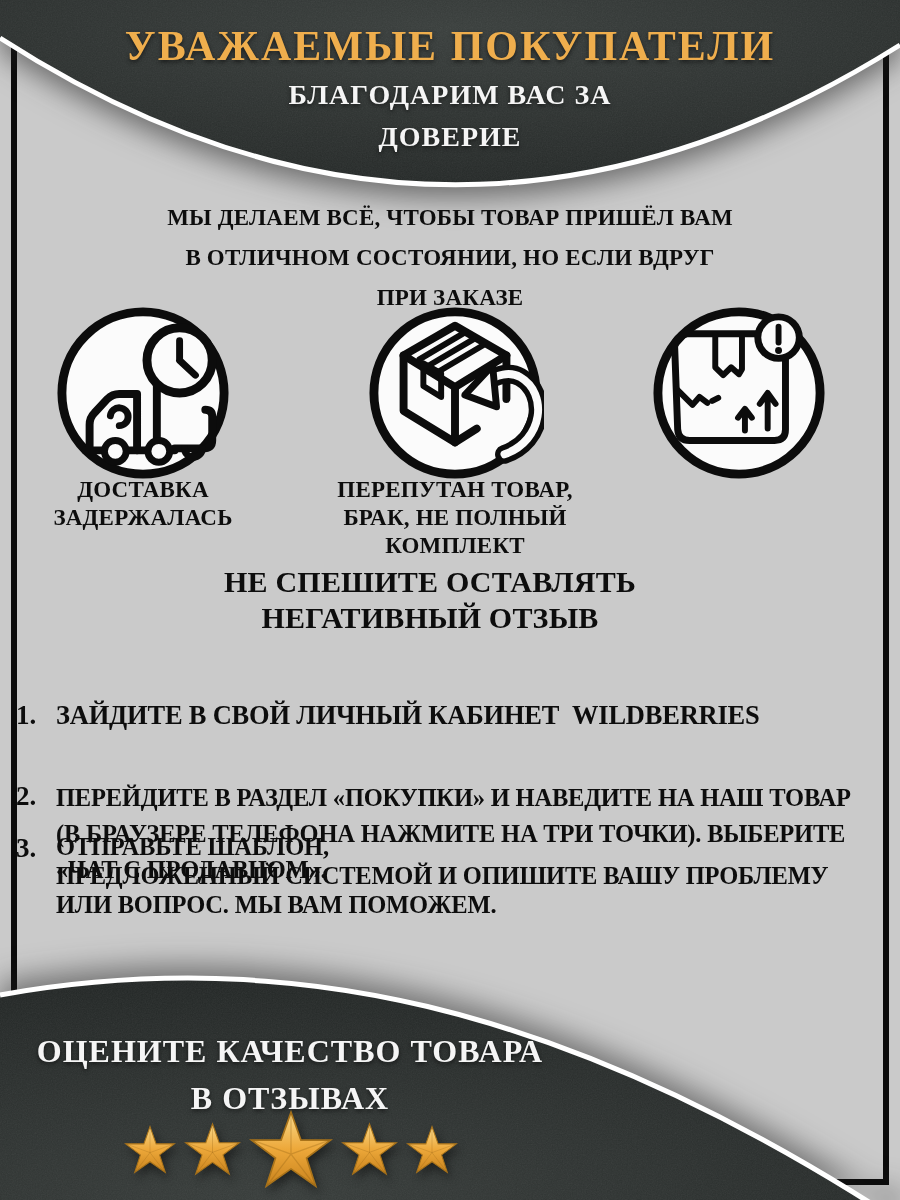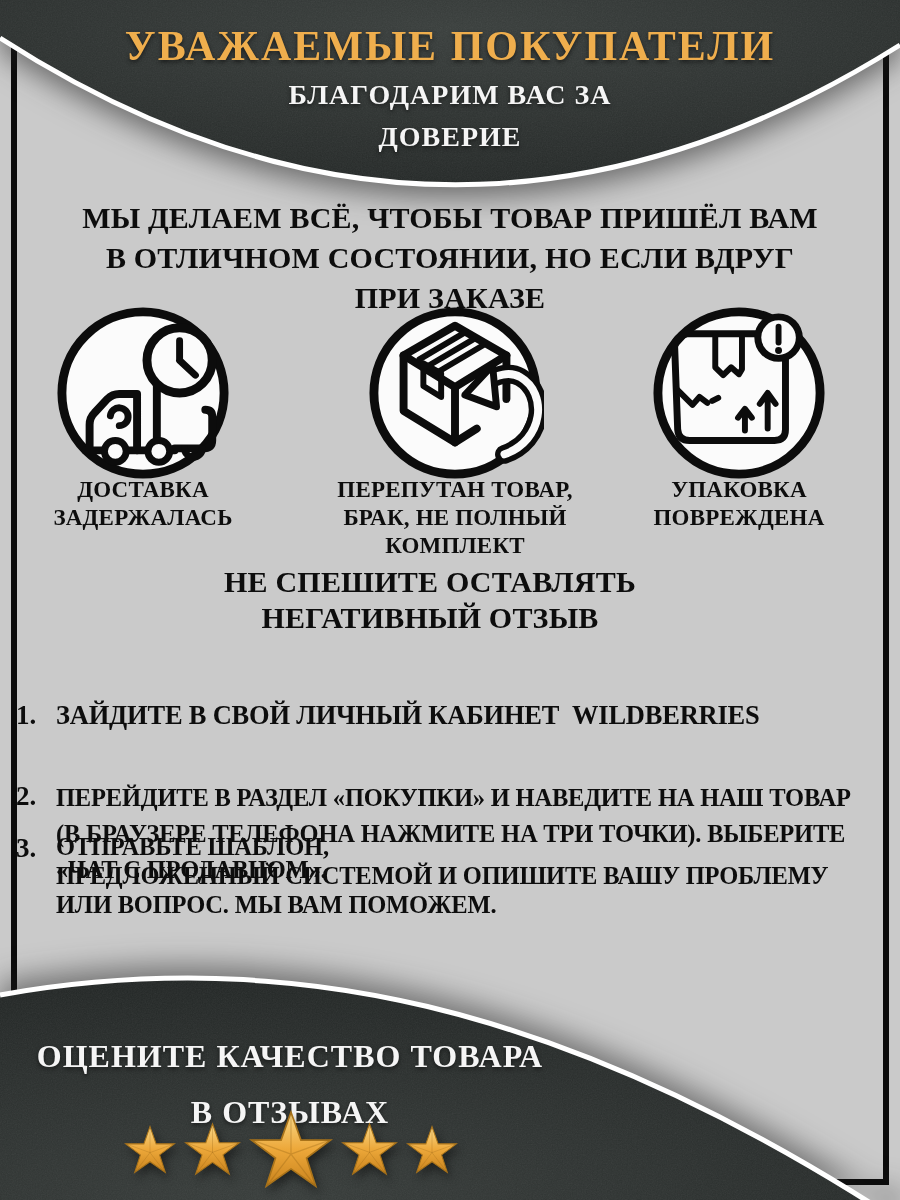--- a/index.html
+++ b/index.html
@@ -18,40 +18,40 @@
   .arc-top{top:0;height:340px;filter:drop-shadow(0 10px 14px rgba(30,30,30,.55));}
   .arc-bottom{top:900px;height:300px;filter:drop-shadow(0 -10px 14px rgba(30,30,30,.5));}
 
   .on-dark{position:absolute;color:#f5f5f5;text-align:center;white-space:pre-wrap;
            text-shadow:0 2px 4px rgba(0,0,0,.55);}
   .top-title{left:0;top:22px;width:900px;font-size:42px;letter-spacing:2px;
              color:var(--accent-gold,#efae4d);}
   .top-subtitle{left:0;top:74px;width:900px;font-size:28px;line-height:42px;letter-spacing:1px;}
 
   .intro{position:absolute;left:20px;top:198px;width:860px;text-align:center;
-         font-size:30px;line-height:40px;white-space:pre-wrap;letter-spacing:.2px;}
+         font-size:23px;line-height:40px;white-space:pre-wrap;letter-spacing:.2px;}
 
   .issue-icon{position:absolute;width:178px;height:178px;top:304px;}
   .issue-icon.i1{left:54px;} .issue-icon.i2{left:366px;} .issue-icon.i3{left:650px;}
   .issue-label{position:absolute;top:476px;width:260px;text-align:center;
                font-size:23px;line-height:28px;white-space:pre-wrap;letter-spacing:.2px;}
   .issue-label.l1{left:13px;} .issue-label.l2{left:325px;} .issue-label.l3{left:609px;}
 
   .advice{position:absolute;left:20px;top:564px;width:820px;text-align:center;
           font-size:30px;line-height:36px;white-space:pre-wrap;letter-spacing:.2px;}
 
   .step{position:absolute;left:0;width:880px;}
   .step-number{position:absolute;left:16px;top:0;font-size:27px;line-height:32px;}
   .step-text{position:absolute;left:56px;top:0;width:815px;white-space:pre-wrap;
              font-size:25px;letter-spacing:-.2px;transform:scaleX(.98);transform-origin:left top;}
   .step.s1{top:699px;} .step.s1 .step-text{font-size:27px;line-height:32px;}
   .step.s2{top:780px;} .step.s2 .step-text{line-height:36px;}
   .step.s3{top:832px;} .step.s3 .step-text{line-height:29px;}
 
-  .footer-heading{left:10px;top:1028px;width:560px;font-size:32px;line-height:56px;letter-spacing:1px;}
+  .footer-heading{left:10px;top:1028px;width:560px;font-size:32px;line-height:47px;letter-spacing:1px;}
   .stars{position:absolute;left:124px;top:1102px;width:360px;height:95px;
          display:flex;align-items:center;gap:8px;
          filter:drop-shadow(3px 5px 5px rgba(0,0,0,.45));}
   .stars svg{display:block;flex:0 0 auto;}
 </style>
 </head>
 <body>
 
 <div class="page">
 
@@ -133,22 +133,20 @@
       <path d="M130,23 V39" stroke-width="6"></path>
       <circle cx="130" cy="47" r="3.5" fill="#0c0c0c" stroke="none"></circle>
     </g>
   </svg>
 
   <div class="issue-label l1">ДОСТАВКА
 ЗАДЕРЖАЛАСЬ</div>
   <div class="issue-label l2">ПЕРЕПУТАН ТОВАР,
 БРАК, НЕ ПОЛНЫЙ
 КОМПЛЕКТ</div>
-  <div class="issue-label l3">УПАКОВКА
-ПОВРЕЖДЕНА</div>
 
   <div class="advice">НЕ СПЕШИТЕ ОСТАВЛЯТЬ
 НЕГАТИВНЫЙ ОТЗЫВ</div>
 
   <div class="step s1">
     <div class="step-number">1.</div>
     <div class="step-text">ЗАЙДИТЕ В СВОЙ ЛИЧНЫЙ КАБИНЕТ  WILDBERRIES</div>
   </div>
   <div class="step s2">
     <div class="step-number">2.</div>

